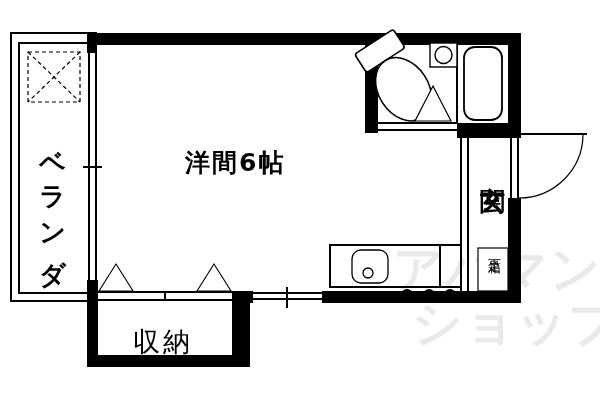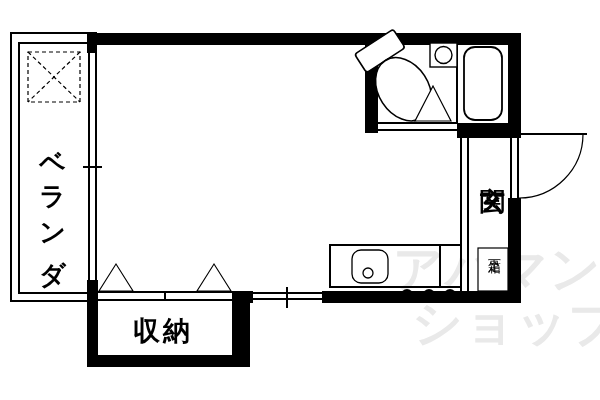--- a/index.html
+++ b/index.html
@@ -7,21 +7,21 @@
     position:relative;width:600px;height:400px;background:#ffffff;overflow:hidden;
     font-family:"DejaVu Sans","Liberation Sans",sans-serif;
   }
   #plan-svg{position:absolute;left:0;top:0;z-index:2;}
   .label{position:absolute;z-index:3;color:#000;}
   .v{writing-mode:vertical-rl;text-orientation:upright;}
   .label-veranda{left:36px;top:132px;font-size:26px;letter-spacing:7px;font-weight:bold;}
   .label-room{left:185px;top:146px;font-size:25px;letter-spacing:2px;font-weight:bold;}
   .label-genkan{left:476px;top:167px;font-size:25px;letter-spacing:2px;font-weight:bold;}
   .label-shoebox{left:485px;top:249px;font-size:13px;letter-spacing:1px;}
-  .label-closet{left:133px;top:313px;font-size:27px;letter-spacing:3px;font-weight:bold;}
+  .label-closet{left:133px;top:324px;font-size:27px;letter-spacing:3px;font-weight:normal;}
   .watermark{
     position:absolute;z-index:1;color:#e9e9e9;font-weight:bold;white-space:nowrap;
   }
   .wm1{left:393px;top:236px;font-size:50px;letter-spacing:1px;}
   .wm2{left:412px;top:290px;font-size:50px;letter-spacing:1px;}
 </style>
 </head>
 <body>
 
 <div id="stage">
@@ -117,16 +117,17 @@
     <g stroke="#000" stroke-width="1.3" shape-rendering="crispEdges">
       <line x1="98" y1="292" x2="232" y2="292"></line>
       <line x1="98" y1="300" x2="232" y2="300"></line>
       <line x1="165" y1="292" x2="165" y2="300"></line>
     </g>
     <polygon points="116,264 99,291 133,291" fill="#fff" stroke="#000" stroke-width="1.1"></polygon>
     <polygon points="214,264 197,291 231,291" fill="#fff" stroke="#000" stroke-width="1.1"></polygon>
   </svg>
 
   <div class="label v label-veranda">ベランダ</div>
+  <div class="label label-room">洋間6帖</div>
   <div class="label v label-genkan">玄関</div>
   <div class="label v label-shoebox">下足箱</div>
   <div class="label label-closet">収納</div>
 </div>
 
 </body></html>

